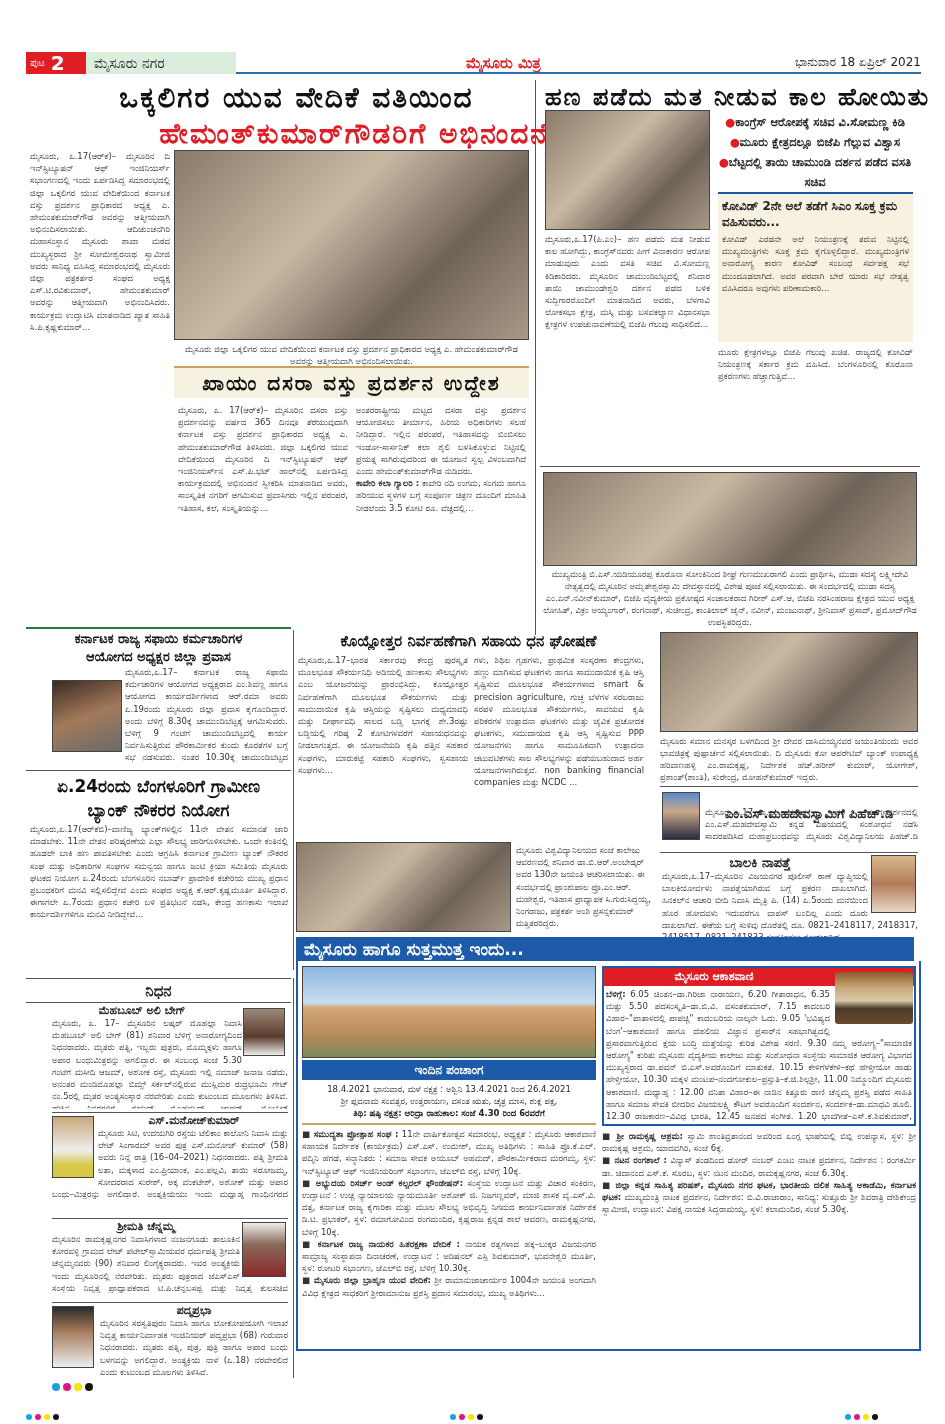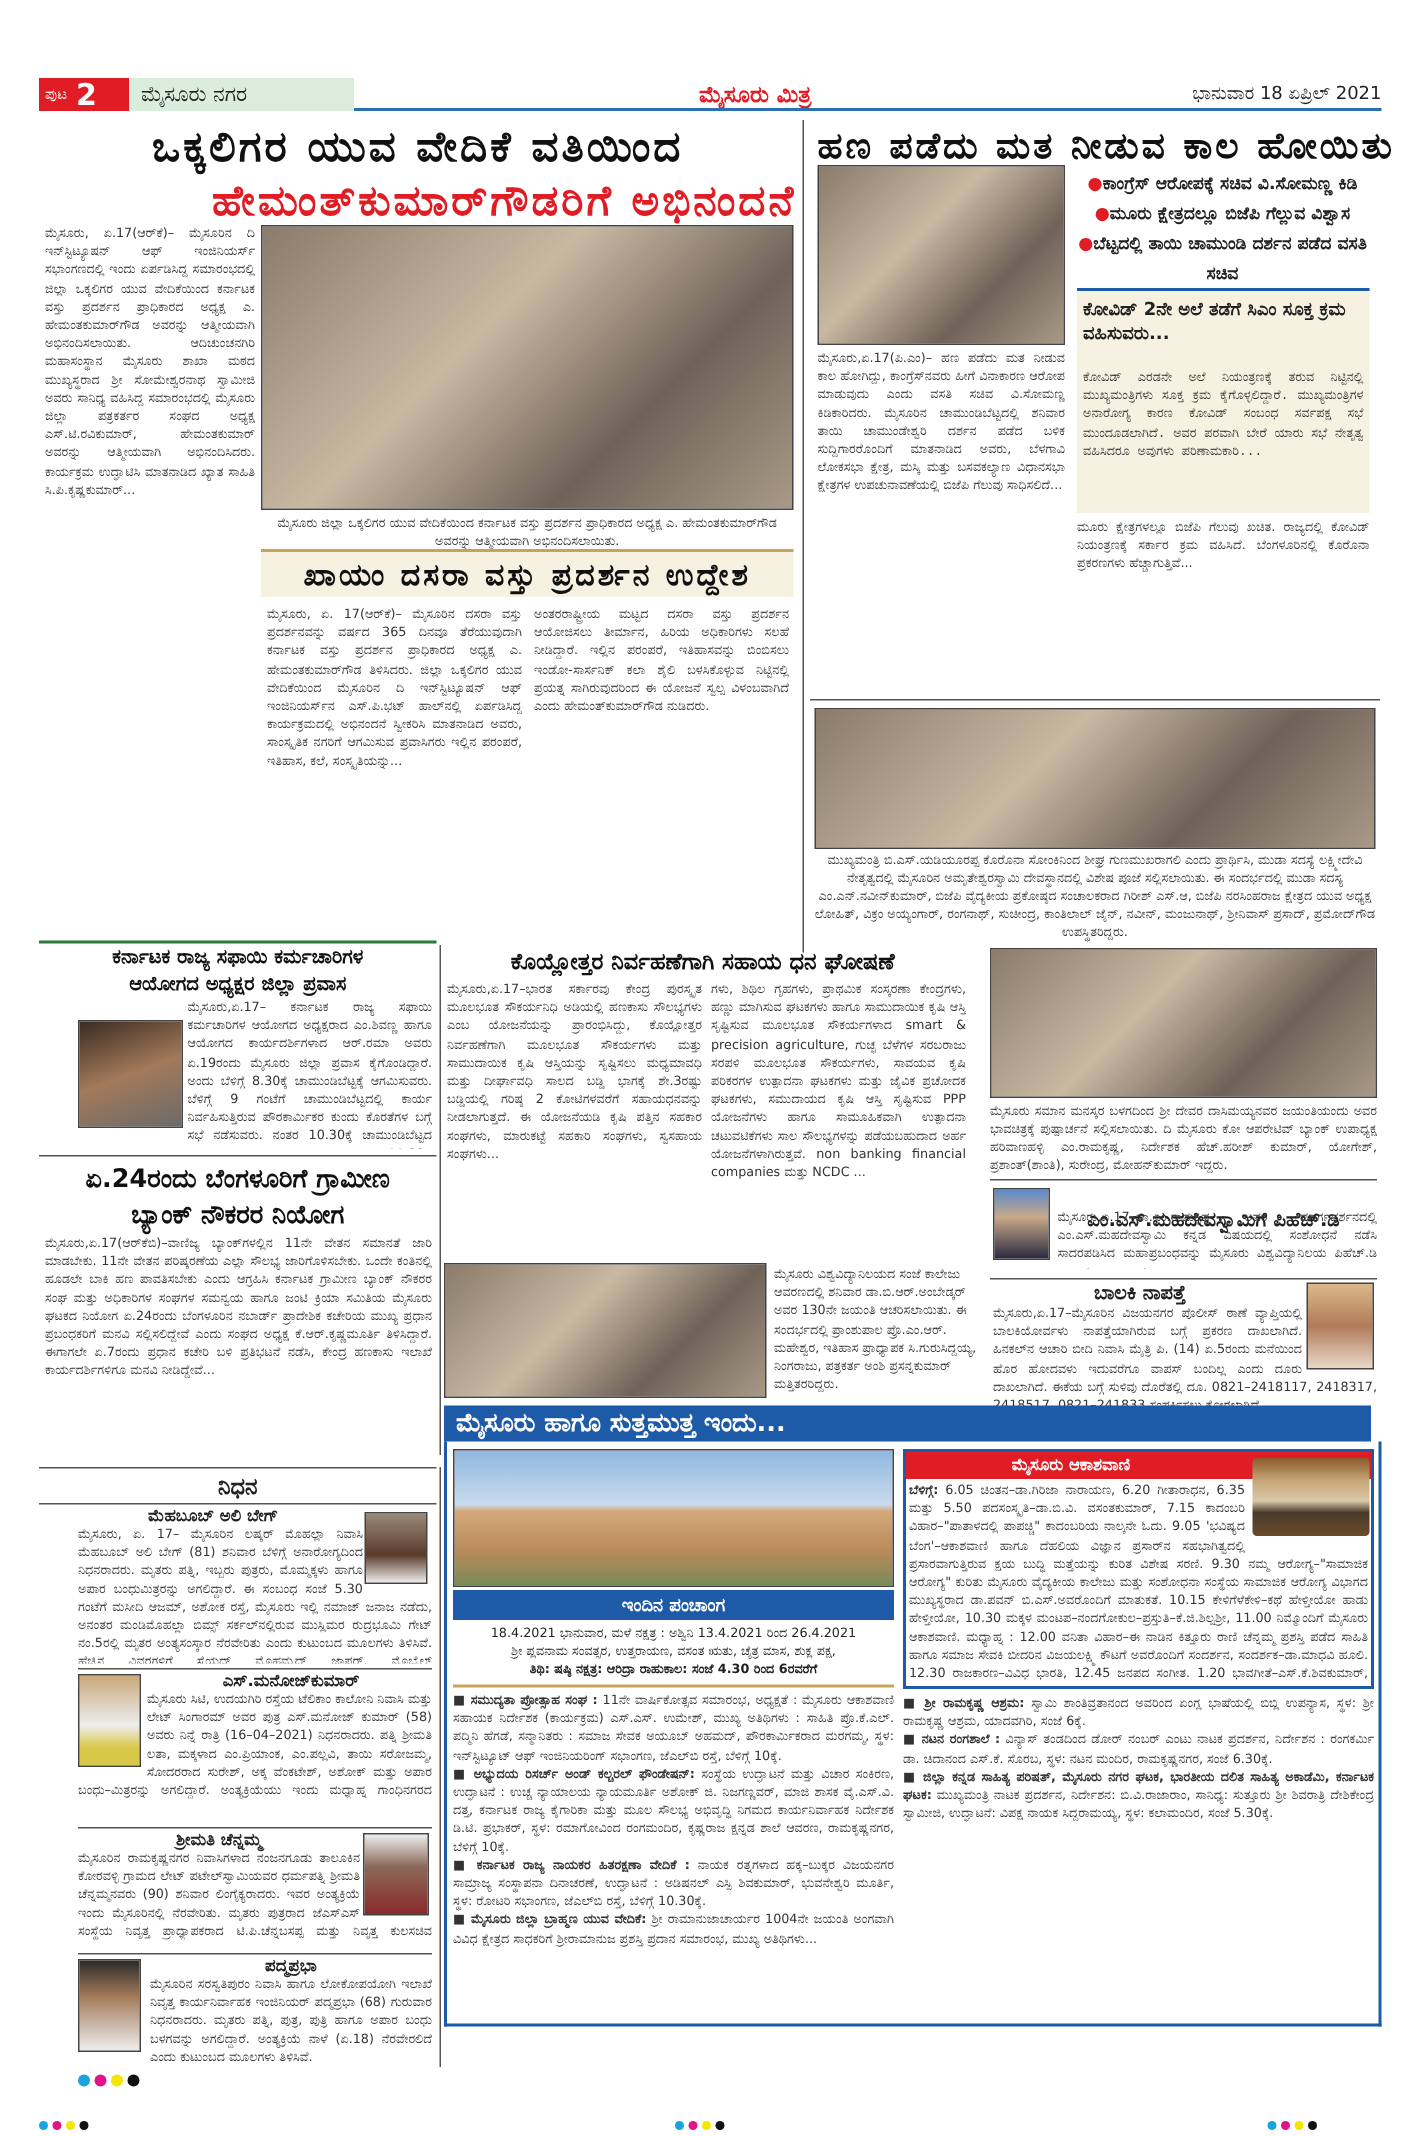--- a/index.html
+++ b/index.html
@@ -34,49 +34,50 @@
   <div class="page-badge">
     <span class="lbl">ಪುಟ</span>
     <span class="num">2</span>
   </div>
   <div class="section-tab">ಮೈಸೂರು ನಗರ</div>
   <div class="masthead">ಮೈಸೂರು ಮಿತ್ರ</div>
   <div class="dateline">ಭಾನುವಾರ 18 ಏಪ್ರಿಲ್ 2021</div>
   <div class="head-rule"></div>
 </div>
 
-<div class="abs" style="left:26px;top:80px;width:505px;">
+<div class="abs" style="left:44px;top:80px;width:505px;">
   <div class="hl-black" style="font-size:28px;line-height:36px;">ಒಕ್ಕಲಿಗರ ಯುವ ವೇದಿಕೆ ವತಿಯಿಂದ</div>
   <div class="hl-red" style="font-size:28px;line-height:36px;">ಹೇಮಂತ್‌ಕುಮಾರ್‌ಗೌಡರಿಗೆ ಅಭಿನಂದನೆ</div>
 </div>
 <div class="abs body-text" style="left:30px;top:150px;width:140px;height:440px;overflow:hidden;">ಮೈಸೂರು, ಏ.17(ಆರ್‌ಕೆ)– ಮೈಸೂರಿನ ದಿ ಇನ್‌ಸ್ಟಿಟ್ಯೂಷನ್ ಆಫ್ ಇಂಜಿನಿಯರ್ಸ್ ಸಭಾಂಗಣದಲ್ಲಿ ಇಂದು ಏರ್ಪಡಿಸಿದ್ದ ಸಮಾರಂಭದಲ್ಲಿ ಜಿಲ್ಲಾ ಒಕ್ಕಲಿಗರ ಯುವ ವೇದಿಕೆಯಿಂದ ಕರ್ನಾಟಕ ವಸ್ತು ಪ್ರದರ್ಶನ ಪ್ರಾಧಿಕಾರದ ಅಧ್ಯಕ್ಷ ಎ. ಹೇಮಂತಕುಮಾರ್‌ಗೌಡ ಅವರನ್ನು ಆತ್ಮೀಯವಾಗಿ ಅಭಿನಂದಿಸಲಾಯಿತು. ಆದಿಚುಂಚನಗಿರಿ ಮಹಾಸಂಸ್ಥಾನ ಮೈಸೂರು ಶಾಖಾ ಮಠದ ಮುಖ್ಯಸ್ಥರಾದ ಶ್ರೀ ಸೋಮೇಶ್ವರನಾಥ ಸ್ವಾಮೀಜಿ ಅವರು ಸಾನಿಧ್ಯ ವಹಿಸಿದ್ದ ಸಮಾರಂಭದಲ್ಲಿ ಮೈಸೂರು ಜಿಲ್ಲಾ ಪತ್ರಕರ್ತರ ಸಂಘದ ಅಧ್ಯಕ್ಷ ಎಸ್.ಟಿ.ರವಿಕುಮಾರ್, ಹೇಮಂತಕುಮಾರ್ ಅವರನ್ನು ಆತ್ಮೀಯವಾಗಿ ಅಭಿನಂದಿಸಿದರು. ಕಾರ್ಯಕ್ರಮ ಉದ್ಘಾಟಿಸಿ ಮಾತನಾಡಿದ ಖ್ಯಾತ ಸಾಹಿತಿ ಸಿ.ಪಿ.ಕೃಷ್ಣಕುಮಾರ್...</div>
 <div class="abs photo" style="left:174px;top:150px;width:355px;height:190px;"></div>
 <div class="abs caption" style="left:174px;top:343px;width:355px;">ಮೈಸೂರು ಜಿಲ್ಲಾ ಒಕ್ಕಲಿಗರ ಯುವ ವೇದಿಕೆಯಿಂದ ಕರ್ನಾಟಕ ವಸ್ತು ಪ್ರದರ್ಶನ ಪ್ರಾಧಿಕಾರದ ಅಧ್ಯಕ್ಷ ಎ. ಹೇಮಂತಕುಮಾರ್‌ಗೌಡ ಅವರನ್ನು ಆತ್ಮೀಯವಾಗಿ ಅಭಿನಂದಿಸಲಾಯಿತು.</div>
 
 <div class="abs box-cream" style="left:174px;top:366px;width:355px;height:32px;border-top:2px solid #c9a35c;">
   <div class="hl-black" style="font-size:20px;line-height:30px;">ಖಾಯಂ ದಸರಾ ವಸ್ತು ಪ್ರದರ್ಶನ ಉದ್ದೇಶ</div>
 </div>
 <div class="abs body-text" style="left:178px;top:404px;width:170px;height:220px;overflow:hidden;">ಮೈಸೂರು, ಏ. 17(ಆರ್‌ಕೆ)– ಮೈಸೂರಿನ ದಸರಾ ವಸ್ತು ಪ್ರದರ್ಶನವನ್ನು ವರ್ಷದ 365 ದಿನವೂ ತೆರೆಯುವುದಾಗಿ ಕರ್ನಾಟಕ ವಸ್ತು ಪ್ರದರ್ಶನ ಪ್ರಾಧಿಕಾರದ ಅಧ್ಯಕ್ಷ ಎ. ಹೇಮಂತಕುಮಾರ್‌ಗೌಡ ತಿಳಿಸಿದರು. ಜಿಲ್ಲಾ ಒಕ್ಕಲಿಗರ ಯುವ ವೇದಿಕೆಯಿಂದ ಮೈಸೂರಿನ ದಿ ಇನ್‌ಸ್ಟಿಟ್ಯೂಷನ್ ಆಫ್ ಇಂಜಿನಿಯರ್ಸ್‌ನ ಎಸ್.ಪಿ.ಭಟ್ ಹಾಲ್‌ನಲ್ಲಿ ಏರ್ಪಡಿಸಿದ್ದ ಕಾರ್ಯಕ್ರಮದಲ್ಲಿ ಅಭಿನಂದನೆ ಸ್ವೀಕರಿಸಿ ಮಾತನಾಡಿದ ಅವರು, ಸಾಂಸ್ಕೃತಿಕ ನಗರಿಗೆ ಆಗಮಿಸುವ ಪ್ರವಾಸಿಗರು ಇಲ್ಲಿನ ಪರಂಪರೆ, ಇತಿಹಾಸ, ಕಲೆ, ಸಂಸ್ಕೃತಿಯನ್ನು...</div>
 <div class="abs" style="left:356px;top:404px;width:170px;height:220px;overflow:hidden;">
   <div class="body-text">ಅಂತರರಾಷ್ಟ್ರೀಯ ಮಟ್ಟದ ದಸರಾ ವಸ್ತು ಪ್ರದರ್ಶನ ಆಯೋಜಿಸಲು ತೀರ್ಮಾನ, ಹಿರಿಯ ಅಧಿಕಾರಿಗಳು ಸಲಹೆ ನೀಡಿದ್ದಾರೆ. ಇಲ್ಲಿನ ಪರಂಪರೆ, ಇತಿಹಾಸವನ್ನು ಬಿಂಬಿಸಲು ಇಂಡೋ-ಸಾರ್ಸನಿಕ್ ಕಲಾ ಶೈಲಿ ಬಳಸಿಕೊಳ್ಳುವ ನಿಟ್ಟಿನಲ್ಲಿ ಪ್ರಯತ್ನ ಸಾಗಿರುವುದರಿಂದ ಈ ಯೋಜನೆ ಸ್ವಲ್ಪ ವಿಳಂಬವಾಗಿದೆ ಎಂದು ಹೇಮಂತ್‌ಕುಮಾರ್‌ಗೌಡ ನುಡಿದರು.</div>
+  <div class="body-text"><b>ಕಾವೇರಿ ಕಲಾ ಗ್ಯಾಲರಿ :</b> <span>ಕಾವೇರಿ ನದಿ ಉಗಮ, ಸಂಗಮ ಹಾಗೂ ಹರಿಯುವ ಸ್ಥಳಗಳ ಬಗ್ಗೆ ಸಂಪೂರ್ಣ ಚಿತ್ರಣ ದೊಂದಿಗೆ ಮಾಹಿತಿ ನೀಡಲೆಂದು 3.5 ಕೋಟಿ ರೂ. ವೆಚ್ಚದಲ್ಲಿ...</span></div>
 </div>
 
 <div class="rule-v" style="left:535px;top:80px;height:555px;"></div>
 
 <div class="abs hl-black" style="left:540px;top:80px;width:395px;font-size:24px;line-height:34px;">ಹಣ ಪಡೆದು ಮತ ನೀಡುವ ಕಾಲ ಹೋಯಿತು</div>
 <div class="abs photo" style="left:545px;top:110px;width:165px;height:120px;"></div>
 <div class="abs" style="left:715px;top:112px;width:200px;font-size:11.5px;line-height:20px;text-align:center;font-weight:bold;">
   <div><span class="bullet">●</span><span>ಕಾಂಗ್ರೆಸ್ ಆರೋಪಕ್ಕೆ ಸಚಿವ ವಿ.ಸೋಮಣ್ಣ ಕಿಡಿ</span></div>
   <div><span class="bullet">●</span><span>ಮೂರು ಕ್ಷೇತ್ರದಲ್ಲೂ ಬಿಜೆಪಿ ಗೆಲ್ಲುವ ವಿಶ್ವಾಸ</span></div>
   <div><span class="bullet">●</span><span>ಬೆಟ್ಟದಲ್ಲಿ ತಾಯಿ ಚಾಮುಂಡಿ ದರ್ಶನ ಪಡೆದ ವಸತಿ ಸಚಿವ</span></div>
 </div>
 <div class="abs body-text" style="left:545px;top:233px;width:165px;height:225px;overflow:hidden;">ಮೈಸೂರು,ಏ.17(ಪಿ.ಎಂ)– ಹಣ ಪಡೆದು ಮತ ನೀಡುವ ಕಾಲ ಹೋಗಿದ್ದು, ಕಾಂಗ್ರೆಸ್‌ನವರು ಹೀಗೆ ವಿನಾಕಾರಣ ಆರೋಪ ಮಾಡುವುದು ಎಂದು ವಸತಿ ಸಚಿವ ವಿ.ಸೋಮಣ್ಣ ಕಿಡಿಕಾರಿದರು. ಮೈಸೂರಿನ ಚಾಮುಂಡಿಬೆಟ್ಟದಲ್ಲಿ ಶನಿವಾರ ತಾಯಿ ಚಾಮುಂಡೇಶ್ವರಿ ದರ್ಶನ ಪಡೆದ ಬಳಿಕ ಸುದ್ದಿಗಾರರೊಂದಿಗೆ ಮಾತನಾಡಿದ ಅವರು, ಬೆಳಗಾವಿ ಲೋಕಸಭಾ ಕ್ಷೇತ್ರ, ಮಸ್ಕಿ ಮತ್ತು ಬಸವಕಲ್ಯಾಣ ವಿಧಾನಸಭಾ ಕ್ಷೇತ್ರಗಳ ಉಪಚುನಾವಣೆಯಲ್ಲಿ ಬಿಜೆಪಿ ಗೆಲುವು ಸಾಧಿಸಲಿದೆ...</div>
 <div class="abs box-cream" style="left:718px;top:192px;width:195px;height:150px;border-top:2px solid #1d5aa8;padding:4px;">
   <div style="font-size:12px;font-weight:bold;line-height:16px;">ಕೋವಿಡ್ 2ನೇ ಅಲೆ ತಡೆಗೆ ಸಿಎಂ ಸೂಕ್ತ ಕ್ರಮ ವಹಿಸುವರು...</div>
-  <div class="body-text" style="height:110px;overflow:hidden;margin-top:16px;font-family:Liberation Mono, monospace;">ಕೋವಿಡ್ ಎರಡನೇ ಅಲೆ ನಿಯಂತ್ರಣಕ್ಕೆ ತರುವ ನಿಟ್ಟಿನಲ್ಲಿ ಮುಖ್ಯಮಂತ್ರಿಗಳು ಸೂಕ್ತ ಕ್ರಮ ಕೈಗೊಳ್ಳಲಿದ್ದಾರೆ. ಮುಖ್ಯಮಂತ್ರಿಗಳ ಅನಾರೋಗ್ಯ ಕಾರಣ ಕೋವಿಡ್ ಸಂಬಂಧ ಸರ್ವಪಕ್ಷ ಸಭೆ ಮುಂದೂಡಲಾಗಿದೆ. ಅವರ ಪರವಾಗಿ ಬೇರೆ ಯಾರು ಸಭೆ ನೇತೃತ್ವ ವಹಿಸಿದರೂ ಅವುಗಳು ಪರಿಣಾಮಕಾರಿ...</div>
+  <div class="body-text" style="height:110px;overflow:hidden;margin-top:3px;">ಕೋವಿಡ್ ಎರಡನೇ ಅಲೆ ನಿಯಂತ್ರಣಕ್ಕೆ ತರುವ ನಿಟ್ಟಿನಲ್ಲಿ ಮುಖ್ಯಮಂತ್ರಿಗಳು ಸೂಕ್ತ ಕ್ರಮ ಕೈಗೊಳ್ಳಲಿದ್ದಾರೆ. ಮುಖ್ಯಮಂತ್ರಿಗಳ ಅನಾರೋಗ್ಯ ಕಾರಣ ಕೋವಿಡ್ ಸಂಬಂಧ ಸರ್ವಪಕ್ಷ ಸಭೆ ಮುಂದೂಡಲಾಗಿದೆ. ಅವರ ಪರವಾಗಿ ಬೇರೆ ಯಾರು ಸಭೆ ನೇತೃತ್ವ ವಹಿಸಿದರೂ ಅವುಗಳು ಪರಿಣಾಮಕಾರಿ...</div>
 </div>
 <div class="abs body-text" style="left:718px;top:346px;width:195px;height:110px;overflow:hidden;">ಮೂರು ಕ್ಷೇತ್ರಗಳಲ್ಲೂ ಬಿಜೆಪಿ ಗೆಲುವು ಖಚಿತ. ರಾಜ್ಯದಲ್ಲಿ ಕೋವಿಡ್ ನಿಯಂತ್ರಣಕ್ಕೆ ಸರ್ಕಾರ ಕ್ರಮ ವಹಿಸಿದೆ. ಬೆಂಗಳೂರಿನಲ್ಲಿ ಕೊರೊನಾ ಪ್ರಕರಣಗಳು ಹೆಚ್ಚಾಗುತ್ತಿವೆ...</div>
 
 <div class="rule-h" style="left:540px;top:466px;width:380px;"></div>
 <div class="abs photo" style="left:543px;top:472px;width:374px;height:94px;"></div>
 <div class="abs caption" style="left:543px;top:568px;width:374px;">ಮುಖ್ಯಮಂತ್ರಿ ಬಿ.ಎಸ್.ಯಡಿಯೂರಪ್ಪ ಕೊರೊನಾ ಸೋಂಕಿನಿಂದ ಶೀಘ್ರ ಗುಣಮುಖರಾಗಲಿ ಎಂದು ಪ್ರಾರ್ಥಿಸಿ, ಮುಡಾ ಸದಸ್ಯೆ ಲಕ್ಷ್ಮೀದೇವಿ ನೇತೃತ್ವದಲ್ಲಿ ಮೈಸೂರಿನ ಅಮೃತೇಶ್ವರಸ್ವಾಮಿ ದೇವಸ್ಥಾನದಲ್ಲಿ ವಿಶೇಷ ಪೂಜೆ ಸಲ್ಲಿಸಲಾಯಿತು. ಈ ಸಂದರ್ಭದಲ್ಲಿ ಮುಡಾ ಸದಸ್ಯ ಎಂ.ಎನ್.ನವೀನ್‌ಕುಮಾರ್, ಬಿಜೆಪಿ ವೈದ್ಯಕೀಯ ಪ್ರಕೋಷ್ಠದ ಸಂಚಾಲಕರಾದ ಗಿರೀಶ್ ಎಸ್.ಆ, ಬಿಜೆಪಿ ನರಸಿಂಹರಾಜ ಕ್ಷೇತ್ರದ ಯುವ ಅಧ್ಯಕ್ಷ ಲೋಹಿತ್, ವಿಕ್ರಂ ಅಯ್ಯಂಗಾರ್, ರಂಗನಾಥ್, ಸುಚೀಂದ್ರ, ಕಾಂತಿಲಾಲ್ ಜೈನ್, ನವೀನ್, ಮಂಜುನಾಥ್, ಶ್ರೀನಿವಾಸ್ ಪ್ರಸಾದ್, ಪ್ರಮೋದ್‌ಗೌಡ ಉಪಸ್ಥಿತರಿದ್ದರು.</div>
 
 <div class="rule-h" style="left:26px;top:627px;width:265px;background:#2a7a3a;height:2px;"></div>
 <div class="abs" style="left:26px;top:630px;width:265px;">
   <div class="hl-black" style="font-size:13px;line-height:18px;letter-spacing:0;">ಕರ್ನಾಟಕ ರಾಜ್ಯ ಸಫಾಯಿ ಕರ್ಮಚಾರಿಗಳ</div>

